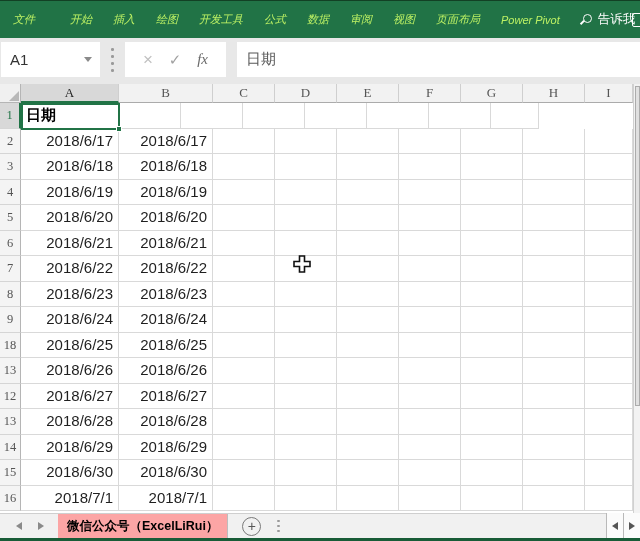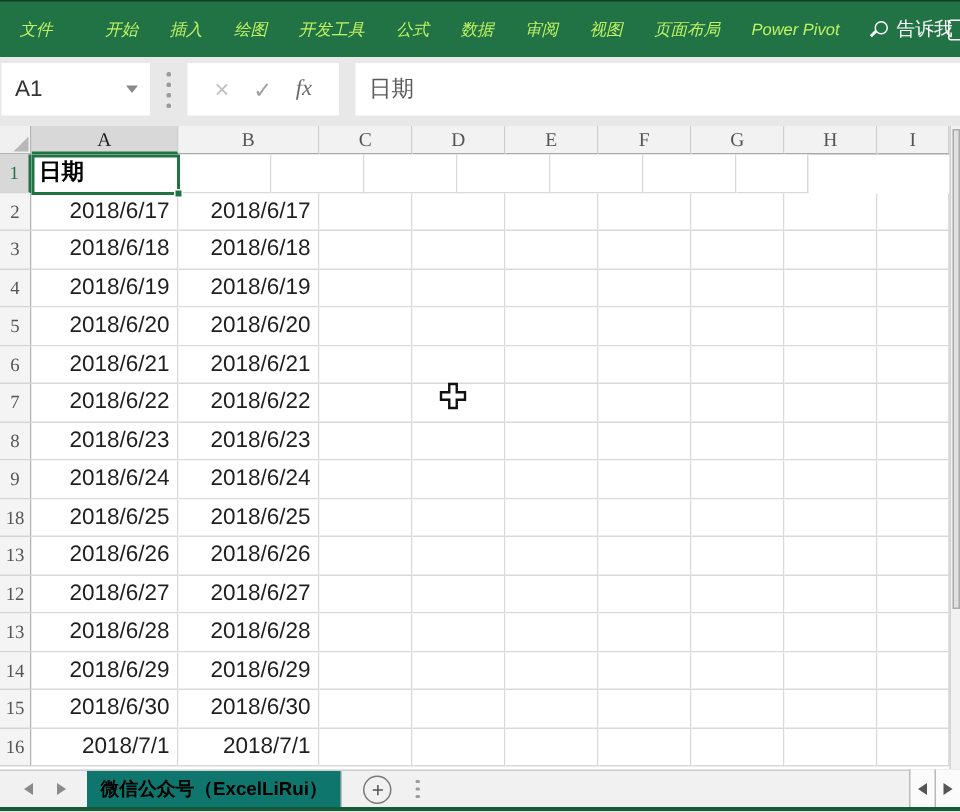--- a/index.html
+++ b/index.html
@@ -51,21 +51,21 @@
   .cursor-plus { position:absolute; left:292px; top:170px; pointer-events:none; }
 
   
   .tabbar { position:absolute; left:0; top:513px; width:640px; height:25px; background:#f1f1f1; border-top:1px solid #cfcfcf; display:flex; align-items:stretch; overflow:hidden; }
   .nav-arrows { display:flex; align-items:center; gap:16px; padding:0 14px 0 16px; }
   .tri-l { width:0; height:0; border-top:4.5px solid transparent; border-bottom:4.5px solid transparent; border-right:6px solid #8a8a8a; }
   .tri-r { width:0; height:0; border-top:4.5px solid transparent; border-bottom:4.5px solid transparent; border-left:6px solid #8a8a8a; }
   .stabs { display:flex; align-items:stretch; }
   .stab { display:flex; align-items:center; padding:0 9px; font-size:12.5px; white-space:nowrap; border-right:1px solid #bdbdbd; cursor:pointer; }
   .stab.active { background:#fff; color:#217346; font-weight:bold; border-bottom:3px solid #217346; border-left:1px solid #bdbdbd; }
-  .stab.yellow { background:#0f766e; color:#000; font-weight:bold; }
+  .stab.yellow { background:#fca5a5; color:#000; font-weight:bold; }
   .addsheet { width:19px; height:19px; border:1px solid #7a7a7a; border-radius:50%; color:#555; font-size:14px; line-height:16px; text-align:center; margin:3px 0 0 14px; }
   .tb-dots { display:flex; flex-direction:column; justify-content:center; gap:2.5px; margin-left:16px; }
   .tb-dots i { width:2.5px; height:2.5px; background:#9a9a9a; border-radius:50%; }
   .hscroll-btns { position:absolute; right:0; top:513px; height:25px; display:flex; }
   .hbtn { width:17px; height:25px; background:#fbfbfb; border-left:1px solid #b9b9b9; display:flex; align-items:center; justify-content:center; }
   .hbtn .tri-l, .hbtn .tri-r { border-right-color:#555; border-left-color:#555; }
 
   .status-strip { position:absolute; left:0; top:538px; width:640px; height:3px; background:#185c37; }
 </style>
 </head>

